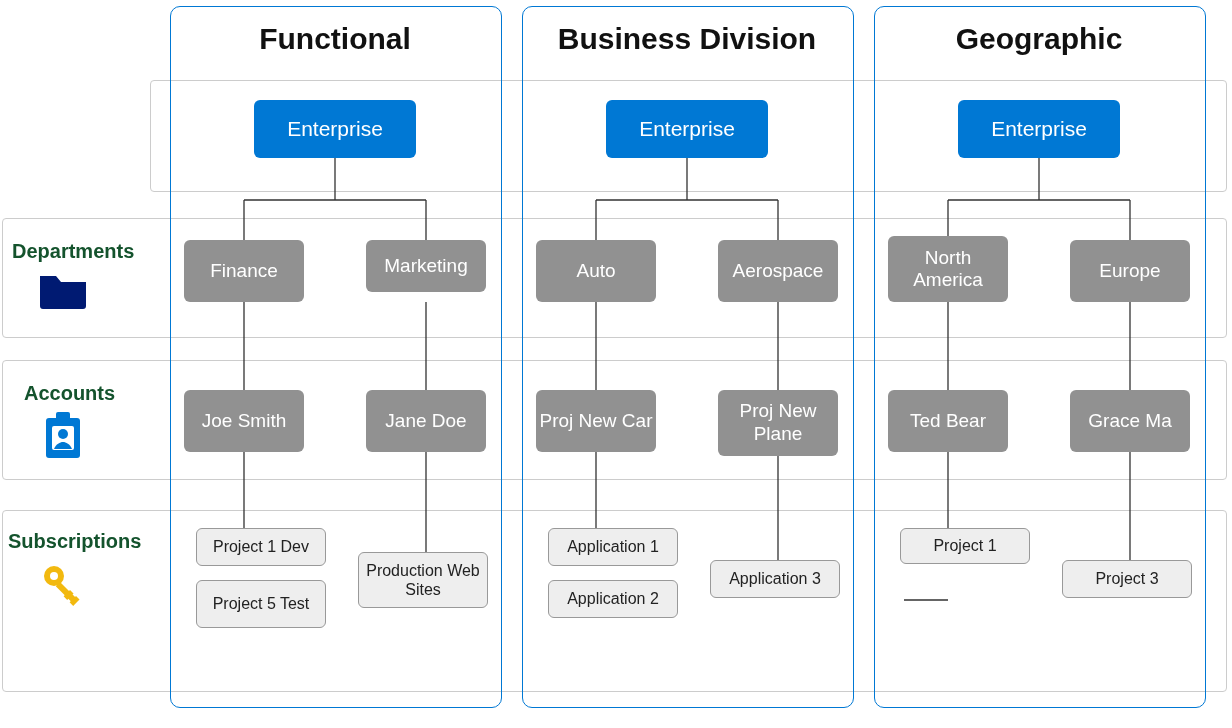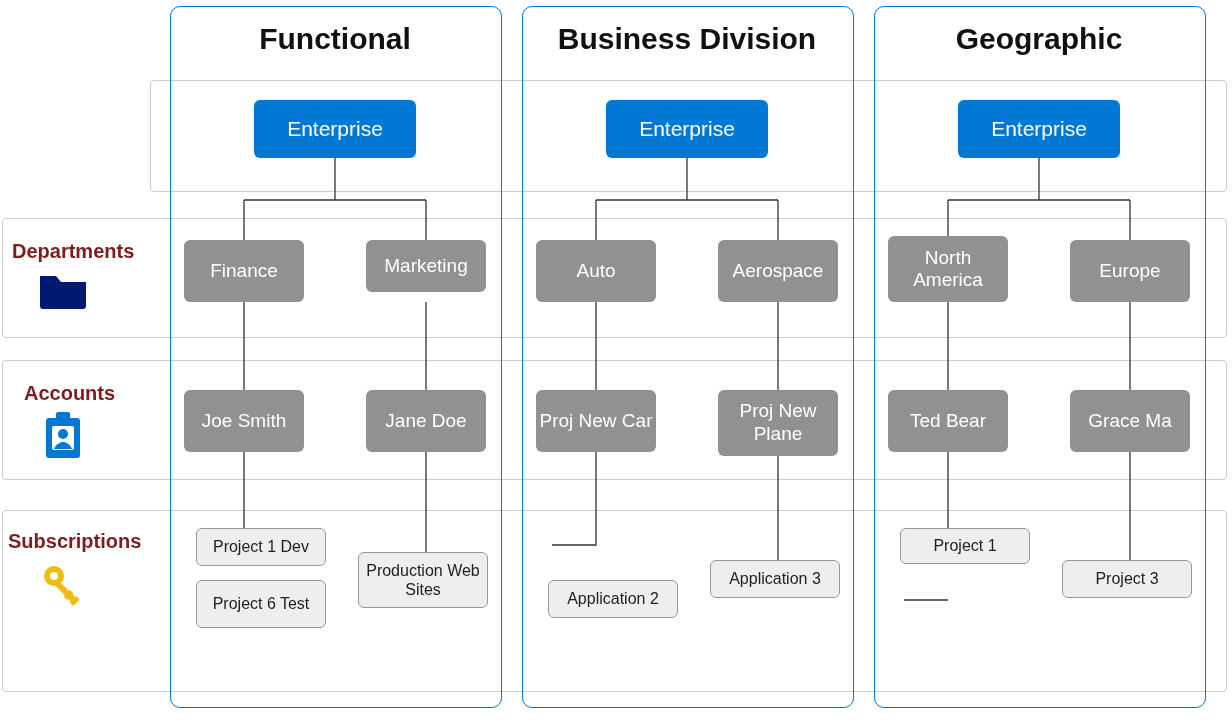--- a/index.html
+++ b/index.html
@@ -3,21 +3,21 @@
 <meta charset="utf-8">
 <style>
   html,body{margin:0;padding:0;font-family:"Segoe UI",Arial,sans-serif;background:#fff;}
   .canvas{position:relative;width:1232px;height:728px;}
   .box{position:absolute;display:flex;align-items:center;justify-content:center;text-align:center;box-sizing:border-box;border-radius:6px;}
   .enterprise{background:#0078d4;color:#fff;font-size:21px;}
   .dept{background:#919191;color:#fff;font-size:19px;}
   .acct{background:#919191;color:#fff;font-size:19px;line-height:1.2;}
   .sub{background:#eee;border:1px solid #999;color:#222;font-size:16px;line-height:1.2;}
   .heading{position:absolute;font-weight:700;font-size:30px;color:#111;text-align:center;}
-  .rowlabel{position:absolute;font-weight:700;font-size:20px;color:#7f1d1d;}
+  .rowlabel{position:absolute;font-weight:700;font-size:20px;color:#14532d;}
   .colframe{position:absolute;border:1.5px solid #0078d4;border-radius:10px;}
   .rowframe{position:absolute;border:1px solid #ccc;border-radius:4px;}
   .icon{position:absolute;}
   svg.connector{position:absolute;top:0;left:0;}
 </style>
 </head>
 <body>
 
 <div class="canvas">
 
@@ -78,28 +78,29 @@
       <path d="M948 452 V545 H904 M948 600 H904 M1130 452 V580 H1084"></path>
     </g>
   </svg>
 
   <div class="box enterprise" style="left:254px;top:100px;width:162px;height:58px;">Enterprise</div>
   <div class="box dept" style="left:184px;top:240px;width:120px;height:62px;">Finance</div>
   <div class="box dept" style="left:366px;top:240px;width:120px;height:52px;">Marketing</div>
   <div class="box acct" style="left:184px;top:390px;width:120px;height:62px;">Joe Smith</div>
   <div class="box acct" style="left:366px;top:390px;width:120px;height:62px;">Jane Doe</div>
   <div class="box sub" style="left:196px;top:528px;width:130px;height:38px;">Project 1 Dev</div>
-  <div class="box sub" style="left:196px;top:580px;width:130px;height:48px;padding:2px 6px;">Project 6 Test</div>
+  <div class="box sub" style="left:196px;top:580px;width:130px;height:48px;padding:2px 6px;">Project 5 Test</div>
   <div class="box sub" style="left:358px;top:552px;width:130px;height:56px;padding:2px 6px;">Production Web Sites</div>
 
   <div class="box enterprise" style="left:606px;top:100px;width:162px;height:58px;">Enterprise</div>
   <div class="box dept" style="left:536px;top:240px;width:120px;height:62px;">Auto</div>
   <div class="box dept" style="left:718px;top:240px;width:120px;height:62px;">Aerospace</div>
   <div class="box acct" style="left:536px;top:390px;width:120px;height:62px;">Proj New Car</div>
   <div class="box acct" style="left:718px;top:390px;width:120px;height:66px;">Proj New Plane</div>
+  <div class="box sub" style="left:548px;top:528px;width:130px;height:38px;">Application 1</div>
   <div class="box sub" style="left:548px;top:580px;width:130px;height:38px;">Application 2</div>
   <div class="box sub" style="left:710px;top:560px;width:130px;height:38px;">Application 3</div>
 
   <div class="box enterprise" style="left:958px;top:100px;width:162px;height:58px;">Enterprise</div>
   <div class="box dept" style="left:888px;top:236px;width:120px;height:66px;">North America</div>
   <div class="box dept" style="left:1070px;top:240px;width:120px;height:62px;">Europe</div>
   <div class="box acct" style="left:888px;top:390px;width:120px;height:62px;">Ted Bear</div>
   <div class="box acct" style="left:1070px;top:390px;width:120px;height:62px;">Grace Ma</div>
   <div class="box sub" style="left:900px;top:528px;width:130px;height:36px;">Project 1</div>
   <div class="box sub" style="left:1062px;top:560px;width:130px;height:38px;">Project 3</div>

